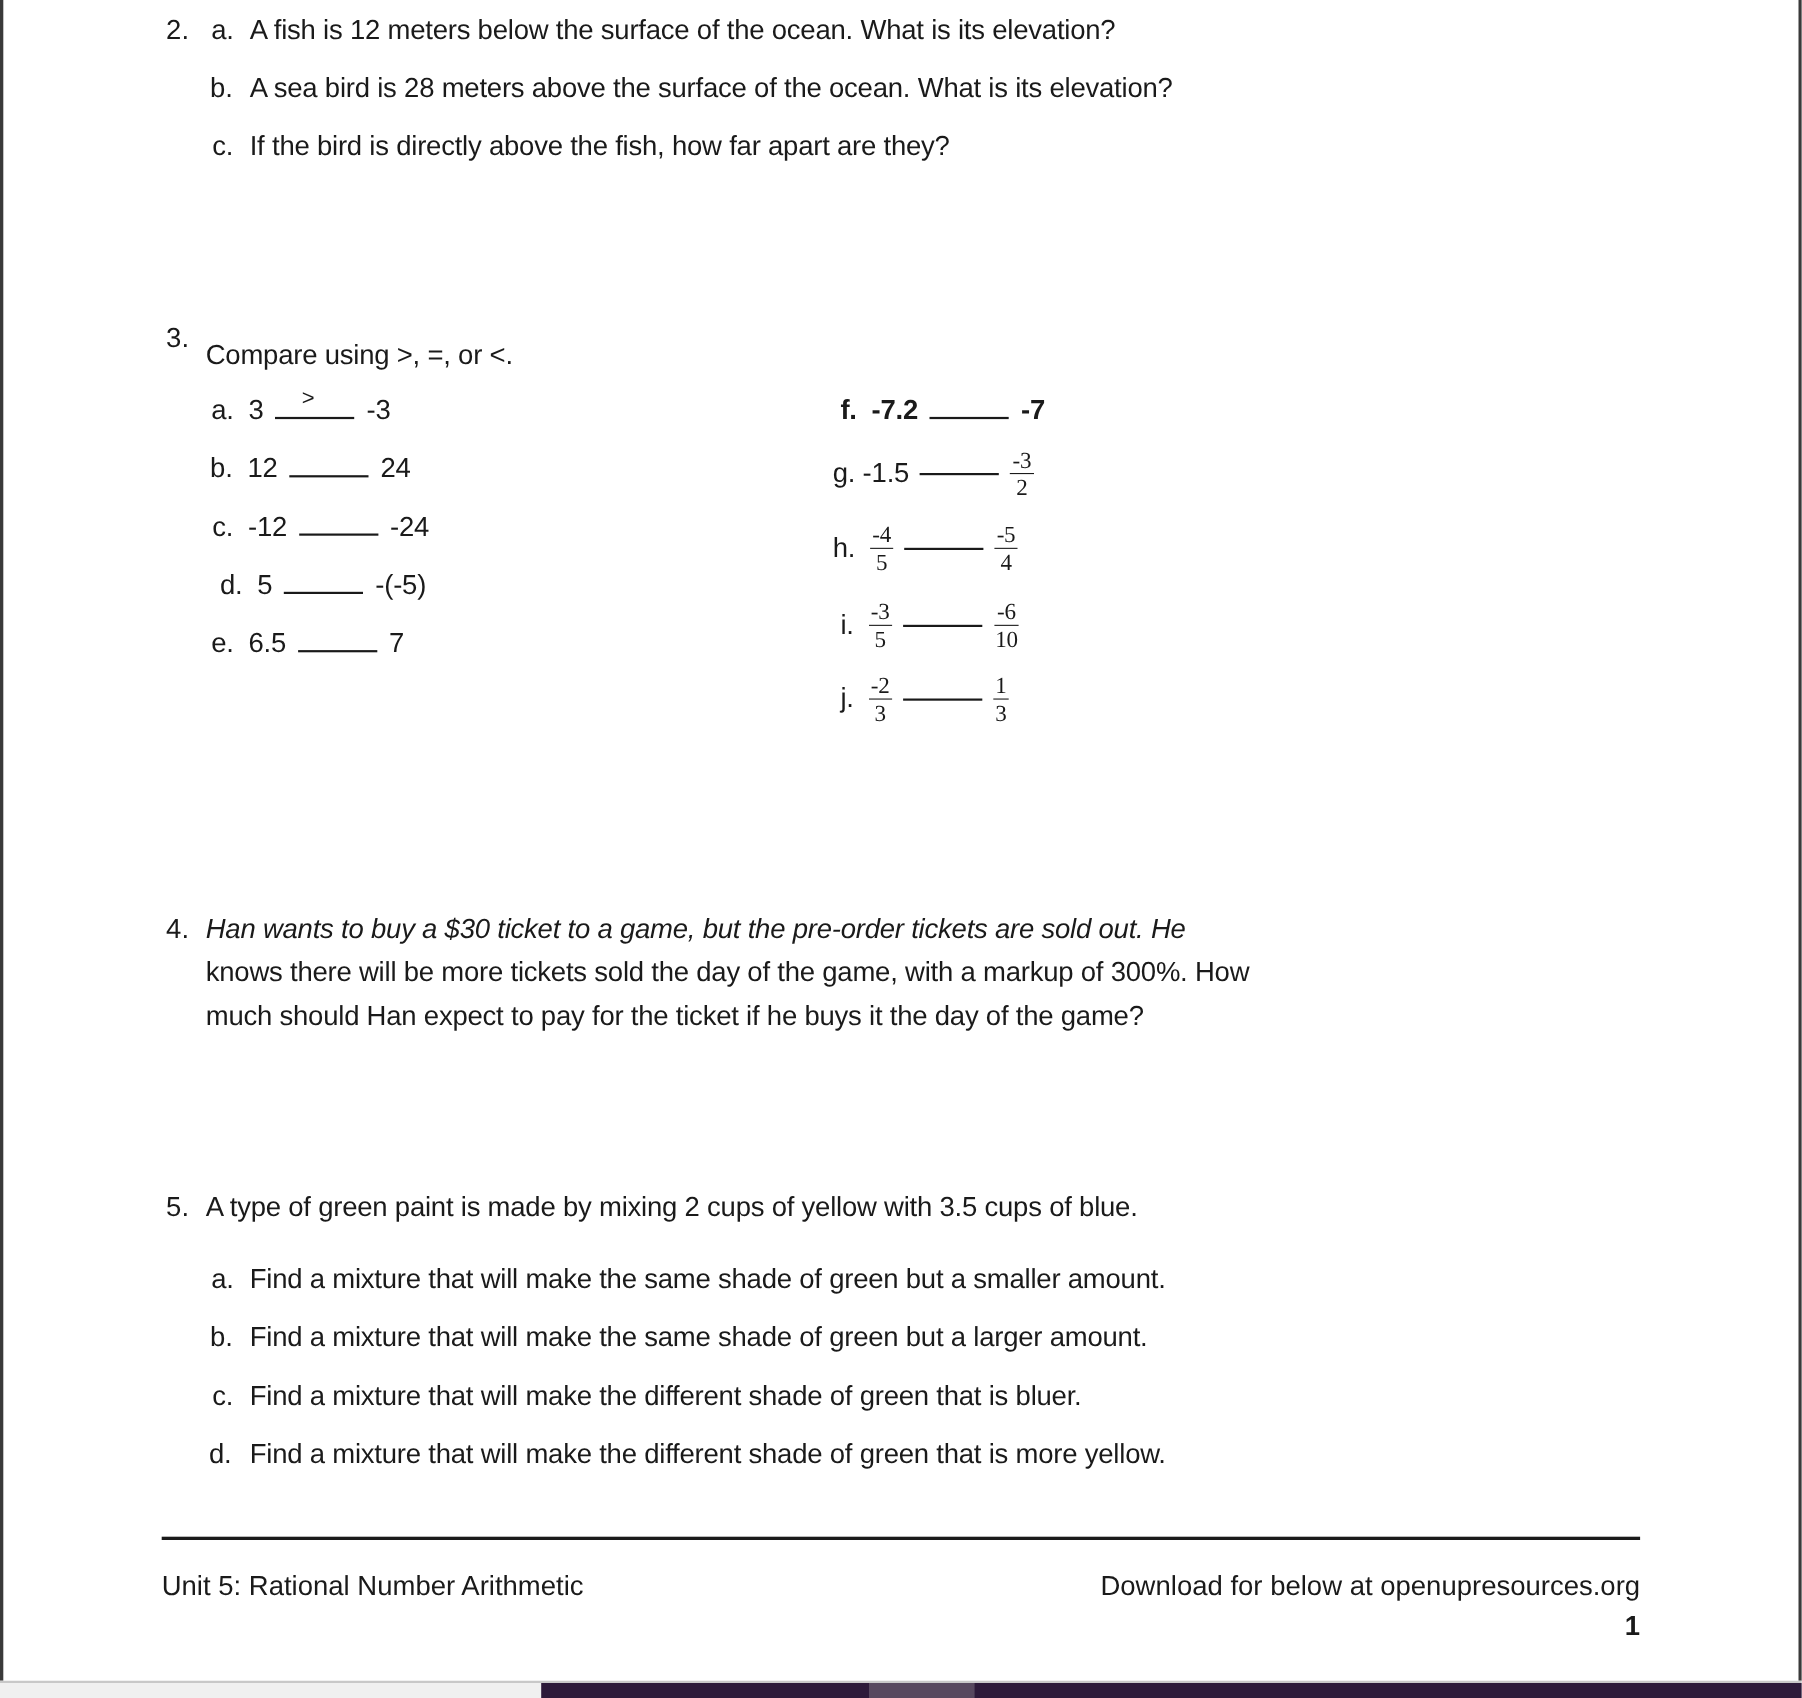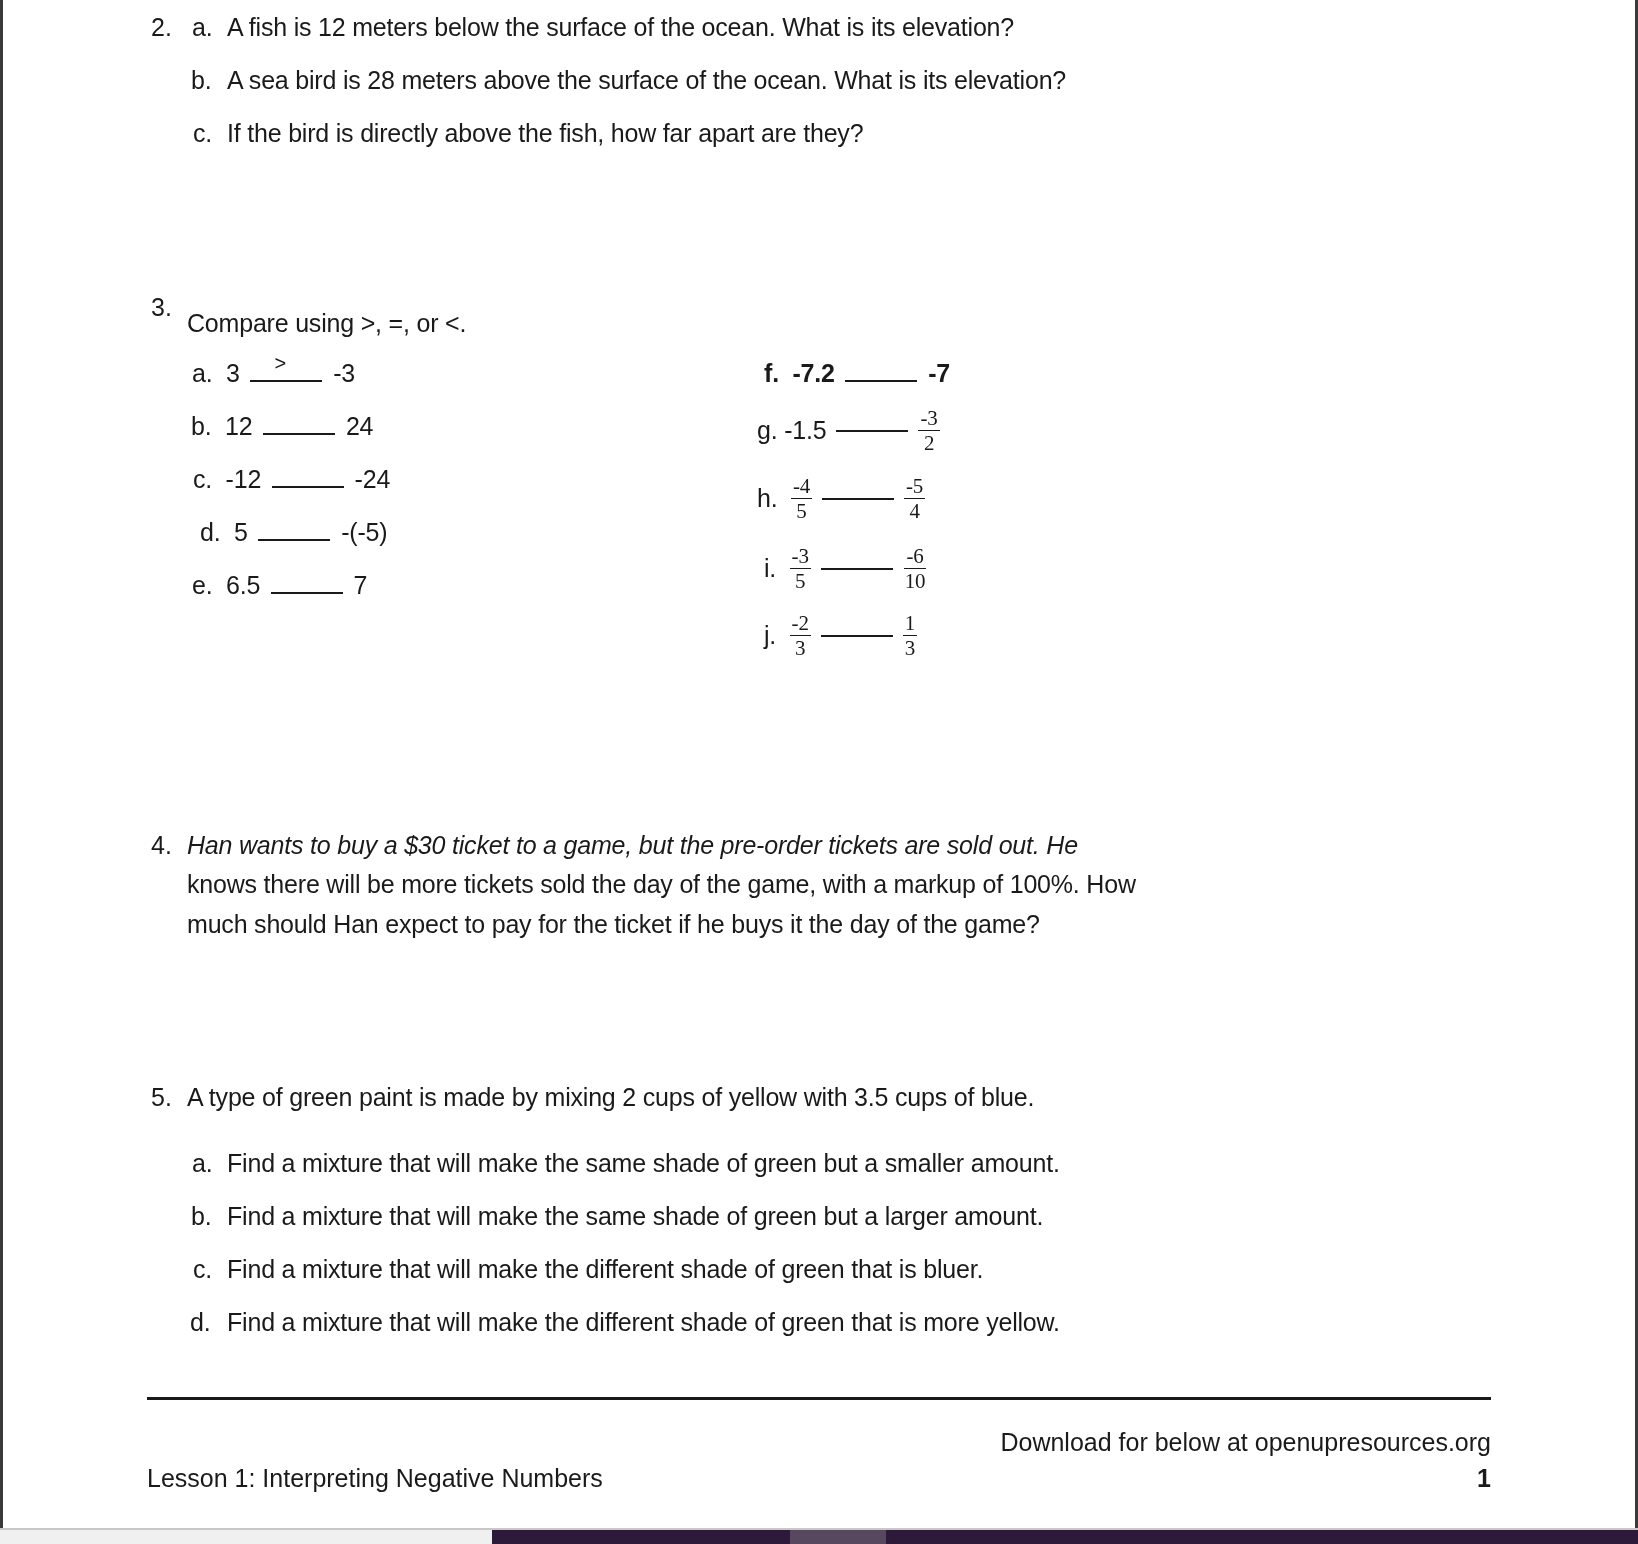--- a/index.html
+++ b/index.html
@@ -128,39 +128,39 @@
       <span class="frac">
           <span class="n">1</span>
           <span class="d">3</span>
         </span>
     </div>
   </div>
 
   <div>
     <span class="num" style="left:151px; top:830px;">4.</span>
     <span class="t" style="left:187px; top:830px;font-style:italic;">Han wants to buy a $30 ticket to a game, but the pre-order tickets are sold out. He</span>
-    <span class="t" style="left:187px; top:869px;">knows there will be more tickets sold the day of the game, with a markup of 100%. How</span>
+    <span class="t" style="left:187px; top:869px;">knows there will be more tickets sold the day of the game, with a markup of 300%. How</span>
     <span class="t" style="left:187px; top:909px;">much should Han expect to pay for the ticket if he buys it the day of the game?</span>
   </div>
 
   <div>
     <span class="num" style="left:151px; top:1082px;">5.</span>
     <span class="t" style="left:187px; top:1082px;">A type of green paint is made by mixing 2 cups of yellow with 3.5 cups of blue.</span>
     <span class="t" style="left:192px; top:1148px;">a.</span>
     <span class="t" style="left:227px; top:1148px;">Find a mixture that will make the same shade of green but a smaller amount.</span>
     <span class="t" style="left:191px; top:1201px;">b.</span>
     <span class="t" style="left:227px; top:1201px;">Find a mixture that will make the same shade of green but a larger amount.</span>
     <span class="t" style="left:193px; top:1254px;">c.</span>
     <span class="t" style="left:227px; top:1254px;">Find a mixture that will make the different shade of green that is bluer.</span>
     <span class="t" style="left:190px; top:1307px;">d.</span>
     <span class="t" style="left:227px; top:1307px;">Find a mixture that will make the different shade of green that is more yellow.</span>
   </div>
 
   <div class="rule"></div>
-  <span class="footer" style="left:147px; top:1463px;">Lesson 1: Interpreting Negative Numbers</span>
+  <span class="footer" style="left:147px; top:1427px;">Unit 5: Rational Number Arithmetic</span>
   <span class="footer" style="right:147px; top:1427px;">Download for below at openupresources.org</span>
   <span class="footer" style="right:147px; top:1463px; font-weight:bold;">1</span>
 </div>
 
 <div class="taskbar">
   <div class="dark"></div>
   <div class="active"></div>
 </div>
 
 </body></html>

